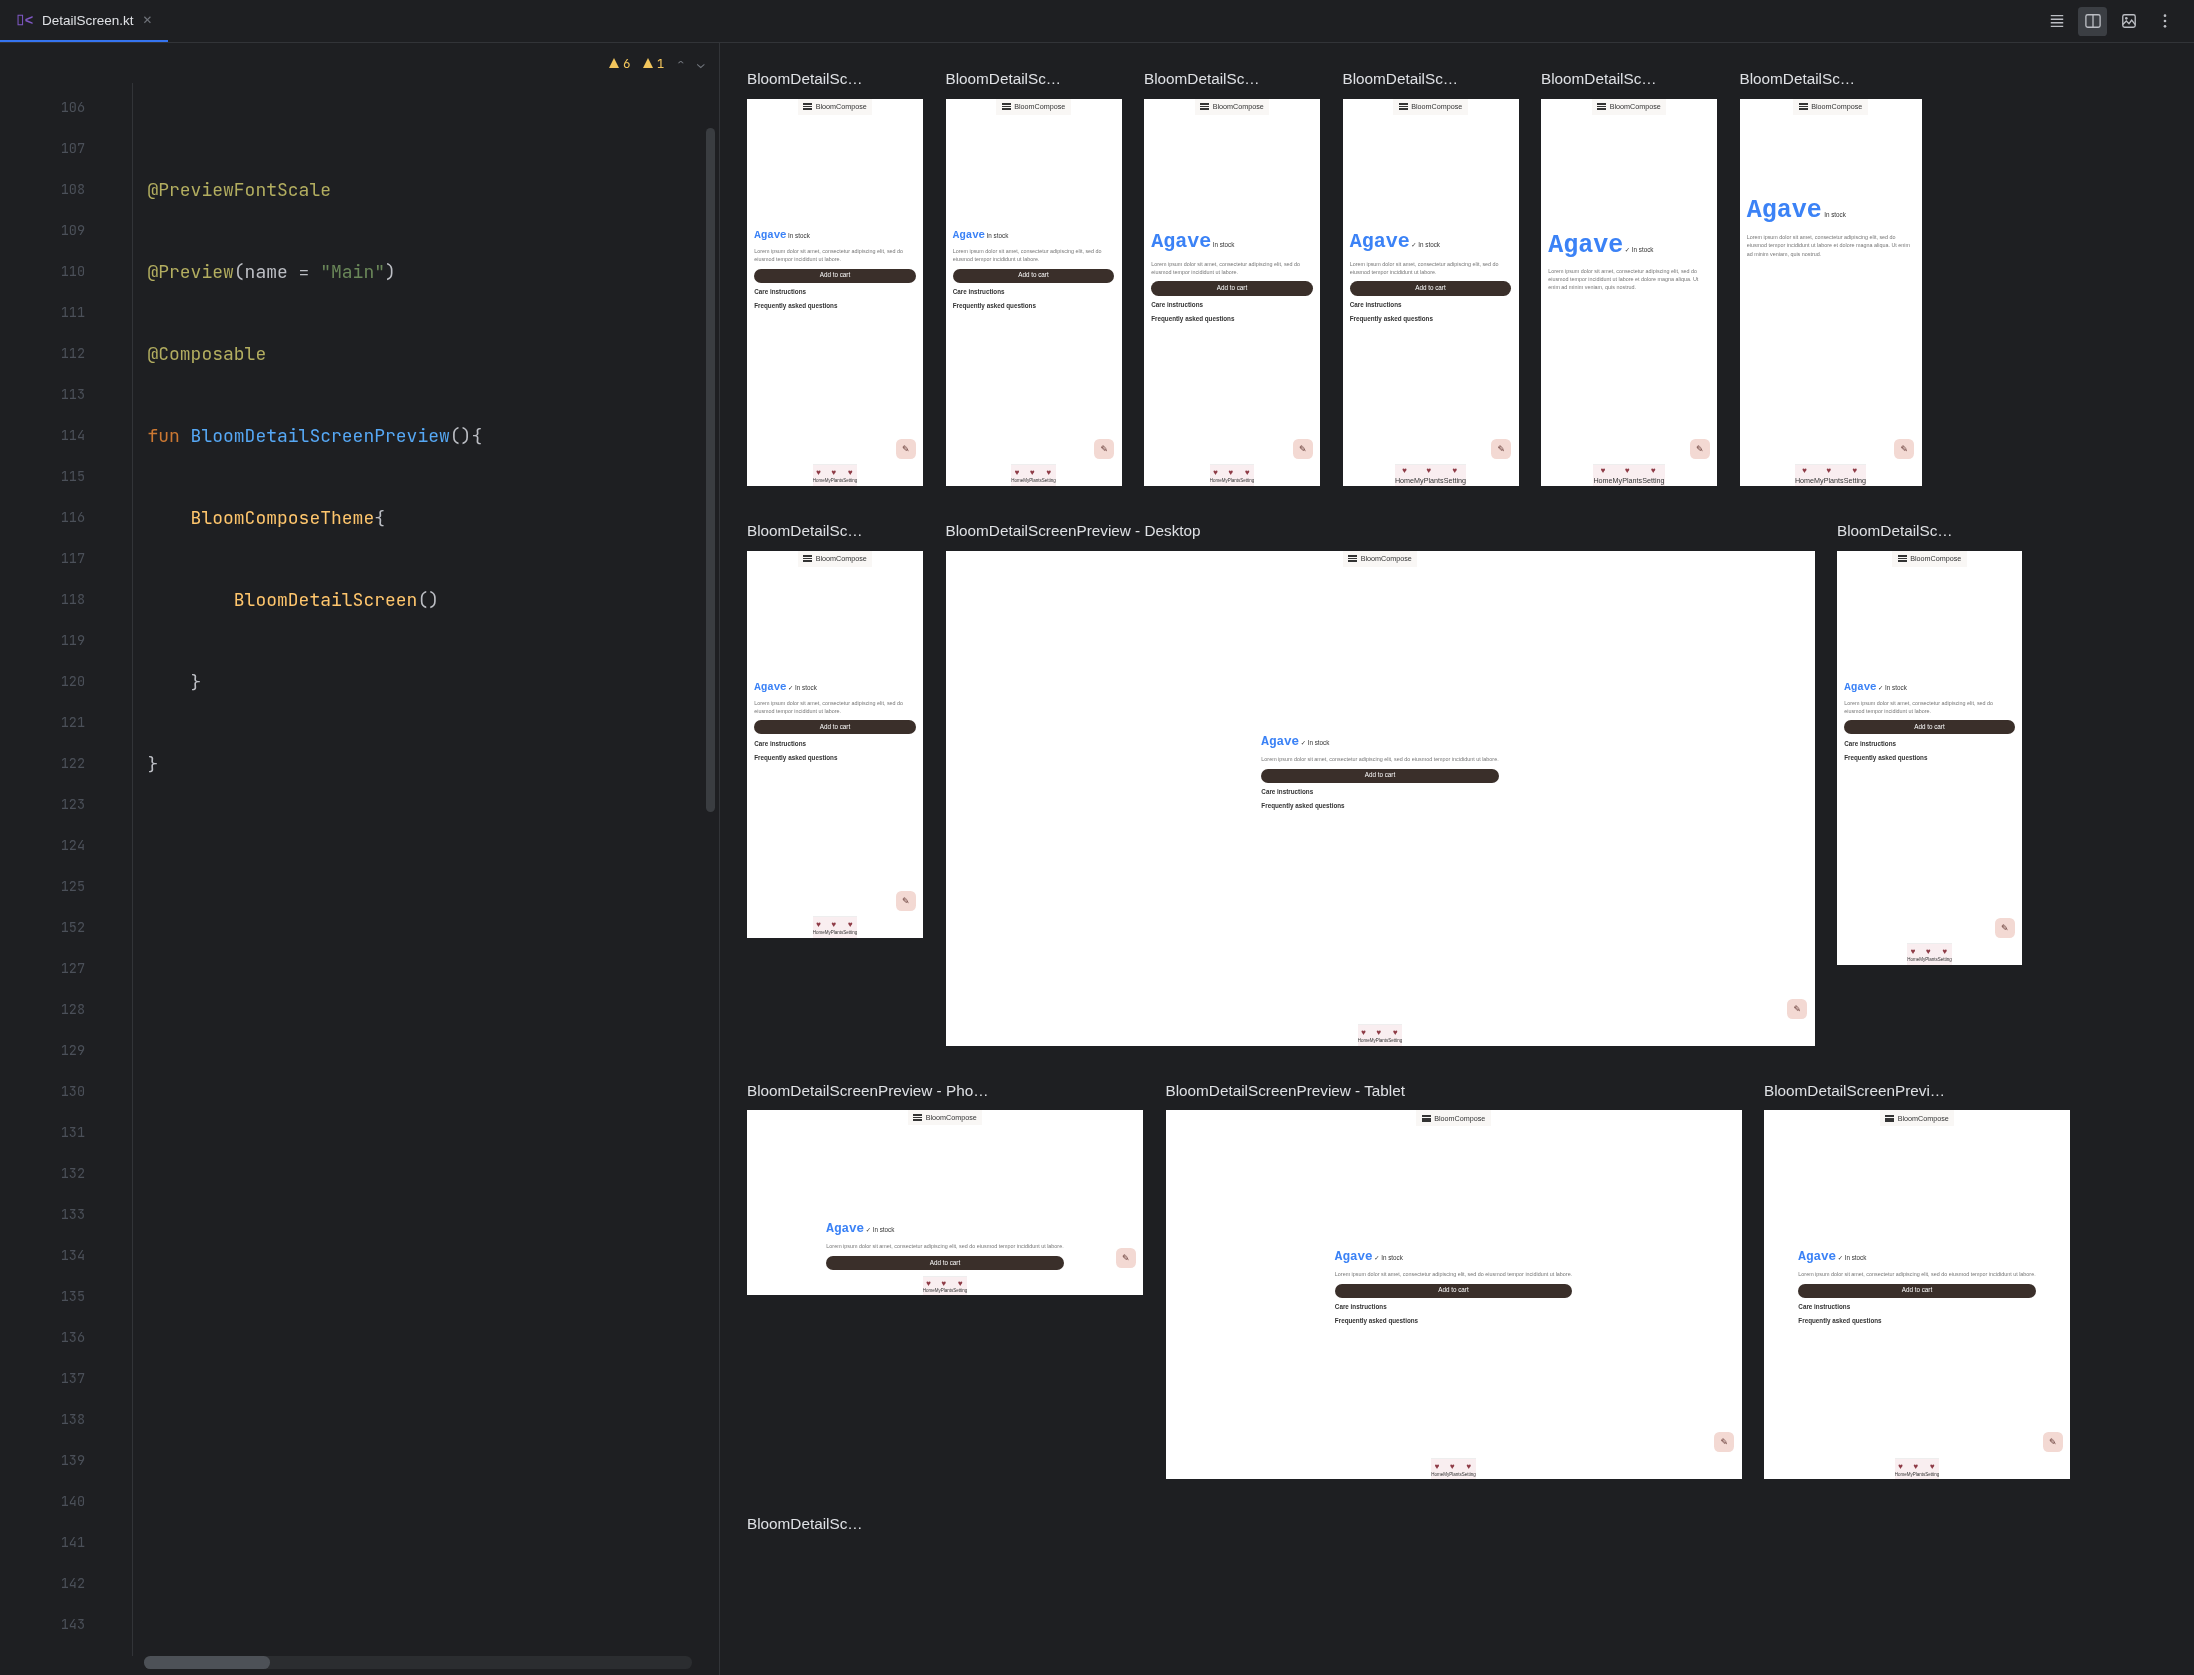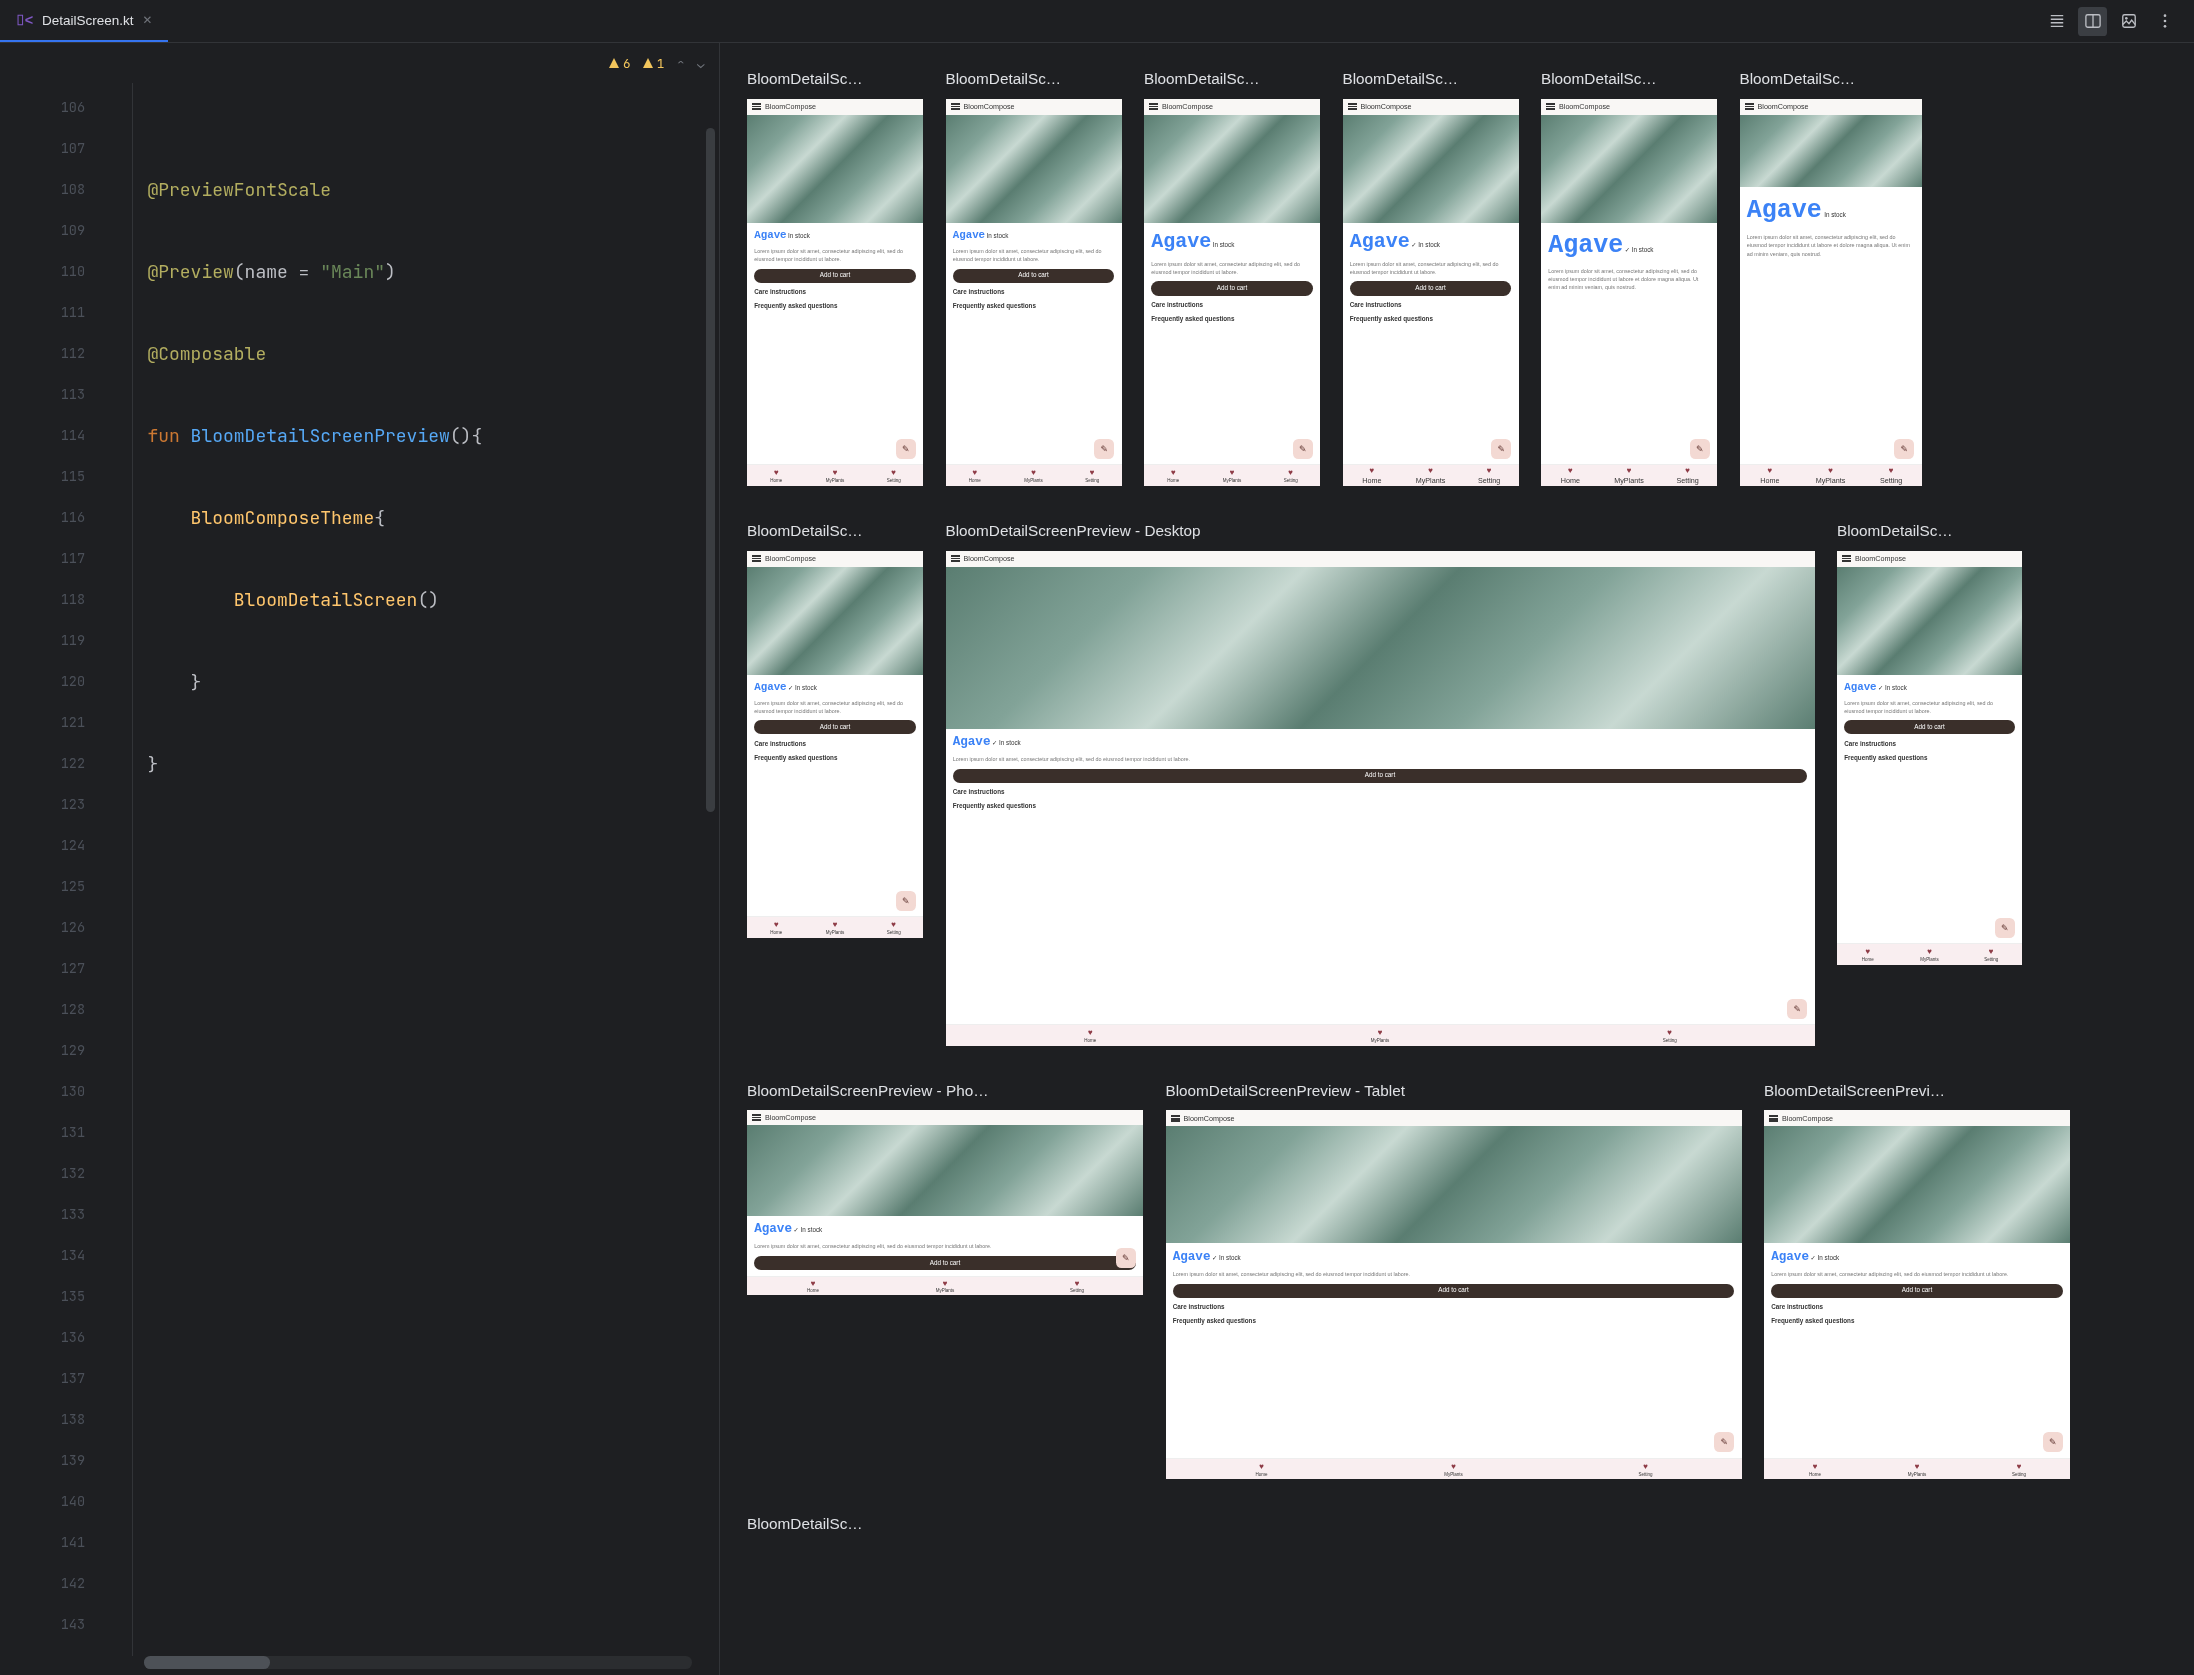--- a/index.html
+++ b/index.html
@@ -82,21 +82,21 @@
   display: flex; flex-direction: column; gap: 36px;
 }
 .row { display: flex; gap: 22.5px; align-items: flex-start; }
 .preview-card { display: flex; flex-direction: column; gap: 10.8px; }
 .preview-title {
   color: #dfe1e5; font-size: 15.3px; white-space: nowrap;
   overflow: hidden; text-overflow: ellipsis;
 }
 .mock {
   background: #fff; position: relative; overflow: hidden;
-  display: flex; flex-direction: column;
+  display: flex; flex-direction: column; align-items: center;
 }
 .mock-topbar { height: 16px; display:flex; align-items:center; gap:3.6px; padding:0 5.4px; font-size:7.2px; color:#333; background:#f9f7f5;}
 .mock-hamb { display:inline-block; width:9px; height:7.2px; background:linear-gradient(#333 0 1.8px,transparent 1.8px 2.7px,#333 2.7px 4.5px,transparent 4.5px 5.4px,#333 5.4px 7.2px);}
 .mock-img { background: linear-gradient(135deg,#5a7d71 0%,#82a398 20%,#c8d9d2 35%,#5a7d71 50%,#82a398 65%,#c8d9d2 80%,#5a7d71 100%); }
 .mock-body { flex:1; padding: 5.4px 7.2px; font-size: 5.4px; color:#555; line-height:1.4;}
 .mock-title { color:#3b82f6; font-size:10.8px; font-family:Liberation Mono, monospace; font-weight:bold; }
 .mock-title-lg { font-size:20px; }
 .mock-title-xl { font-size:25px; }
 .mock-stock { font-size:6.3px; color:#333; }
 .mock-desc { color:#777; font-size:5.4px; line-height:1.5; margin-top:3.6px;}
@@ -178,21 +178,21 @@
           <div class="ln">116</div>
           <div class="ln">117</div>
           <div class="ln">118</div>
           <div class="ln">119</div>
           <div class="ln">120</div>
           <div class="ln">121</div>
           <div class="ln">122</div>
           <div class="ln">123</div>
           <div class="ln">124</div>
           <div class="ln">125</div>
-          <div class="ln">126</div>
+          <div class="ln">152</div>
           <div class="ln">127</div>
           <div class="ln">128</div>
           <div class="ln">129</div>
           <div class="ln">130</div>
           <div class="ln">131</div>
           <div class="ln">132</div>
           <div class="ln">133</div>
           <div class="ln">134</div>
           <div class="ln">135</div>
           <div class="ln">136</div>

